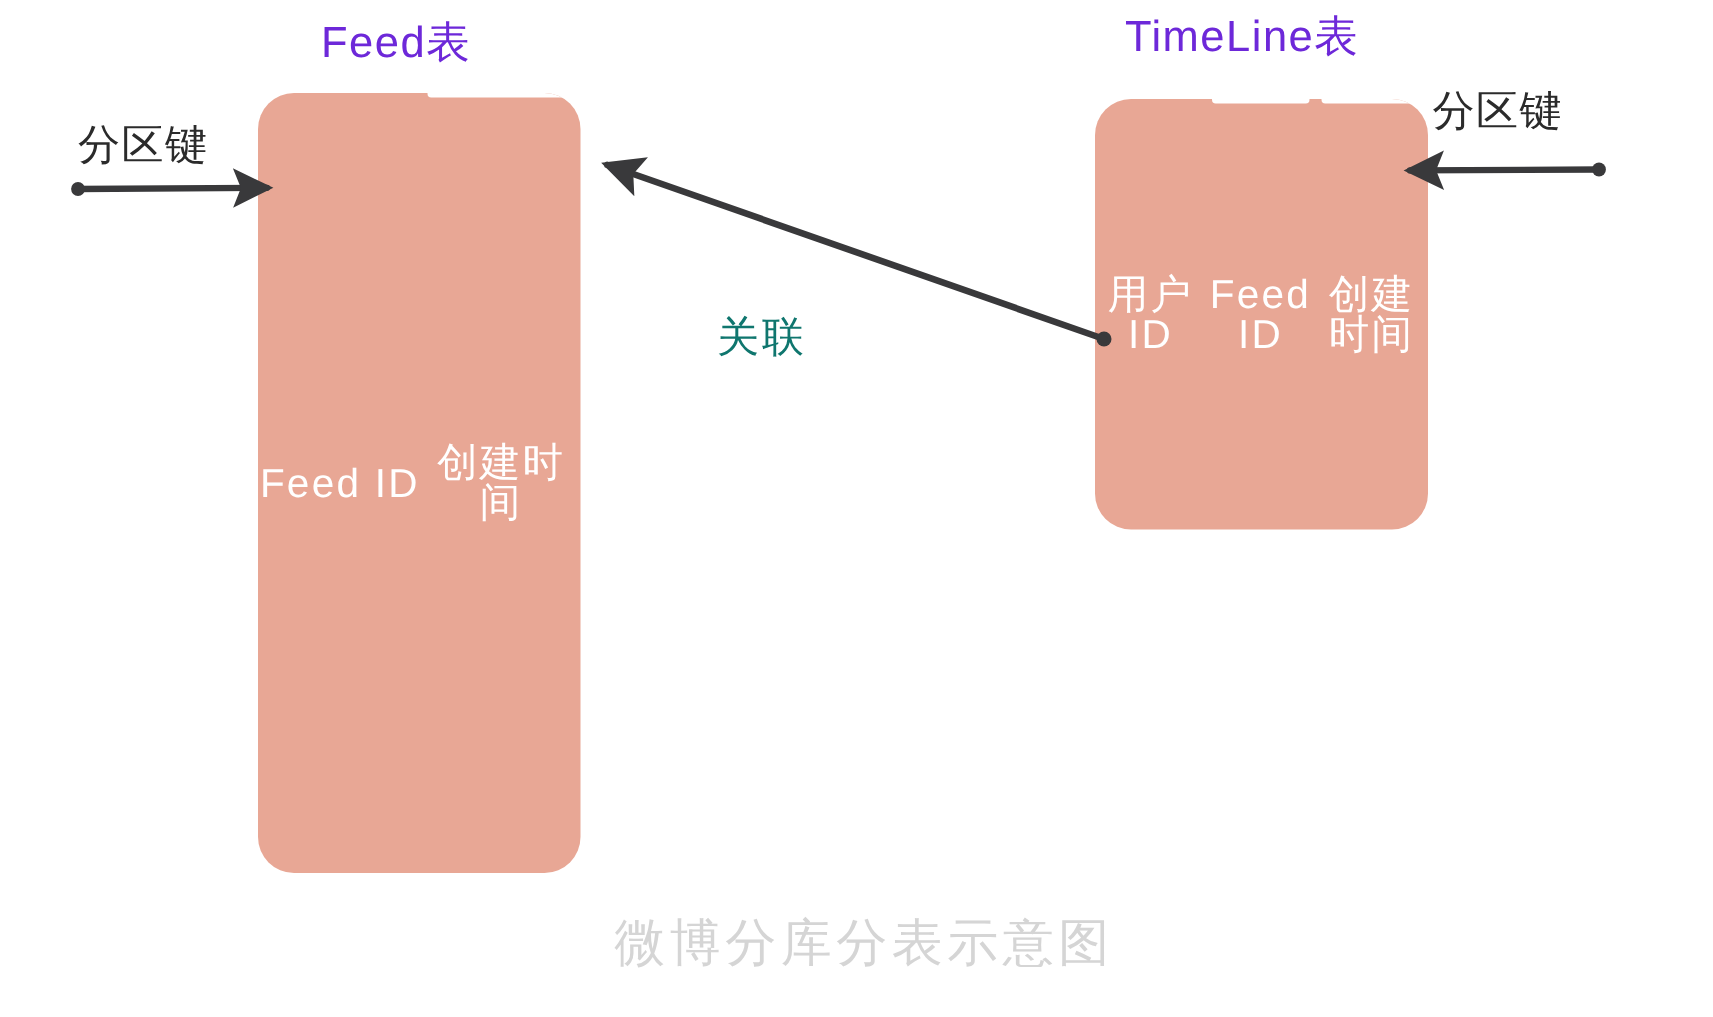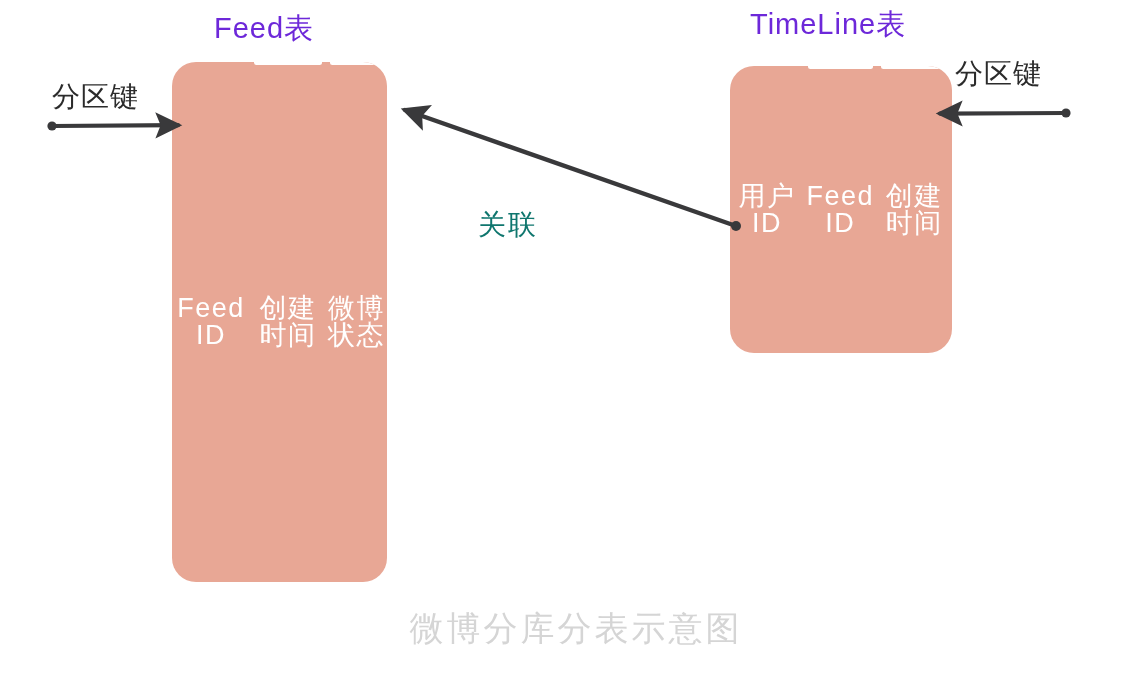--- a/index.html
+++ b/index.html
@@ -144,21 +144,20 @@
 
   <div class="key-label" id="left-key-label">分区键</div>
 
   <div class="key-label" id="right-key-label">分区键</div>
 
   <div id="relation-label">关联</div>
 
   <div class="table-card" id="feed-table">
     <div class="table-row">Feed ID</div>
     <div class="table-row">创建时间</div>
-    <div class="table-row">微博状态</div>
   </div>
 
   <div class="table-card" id="timeline-table">
     <div class="table-row">用户 ID</div>
     <div class="table-row">Feed ID</div>
     <div class="table-row">创建时间</div>
   </div>
 
   <svg id="arrow-layer" viewBox="0 0 1142 678">
     <defs>

